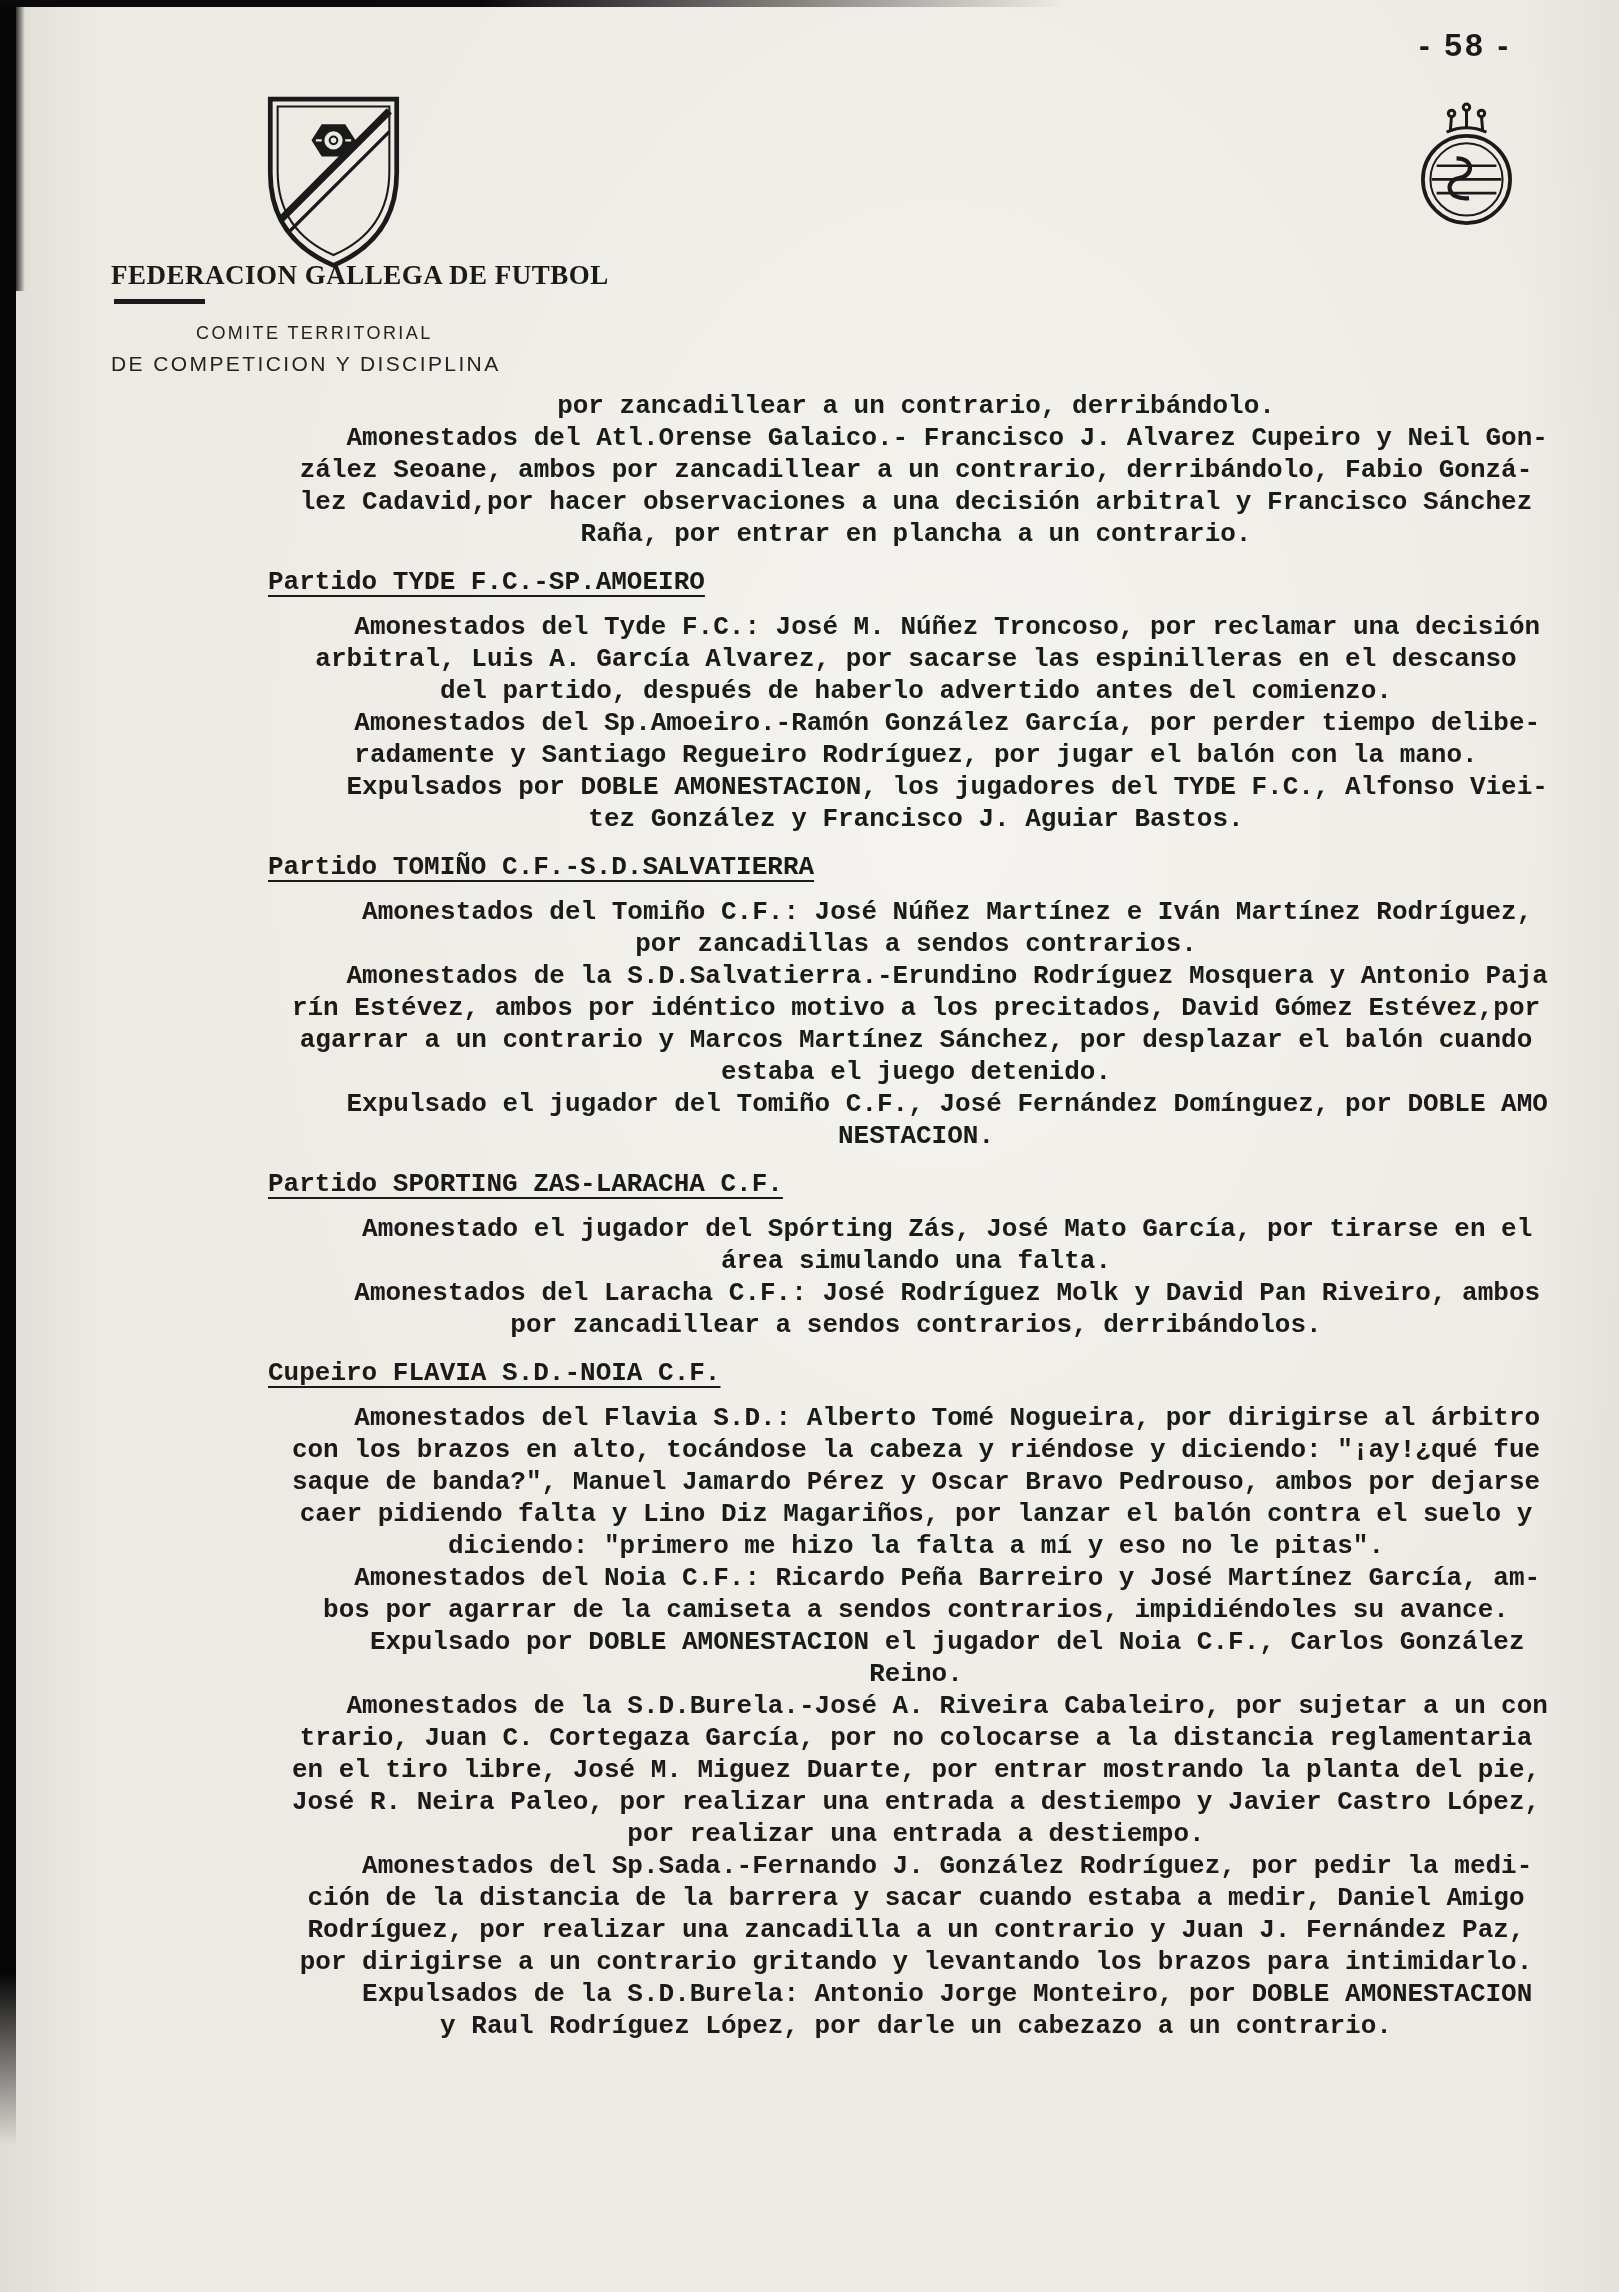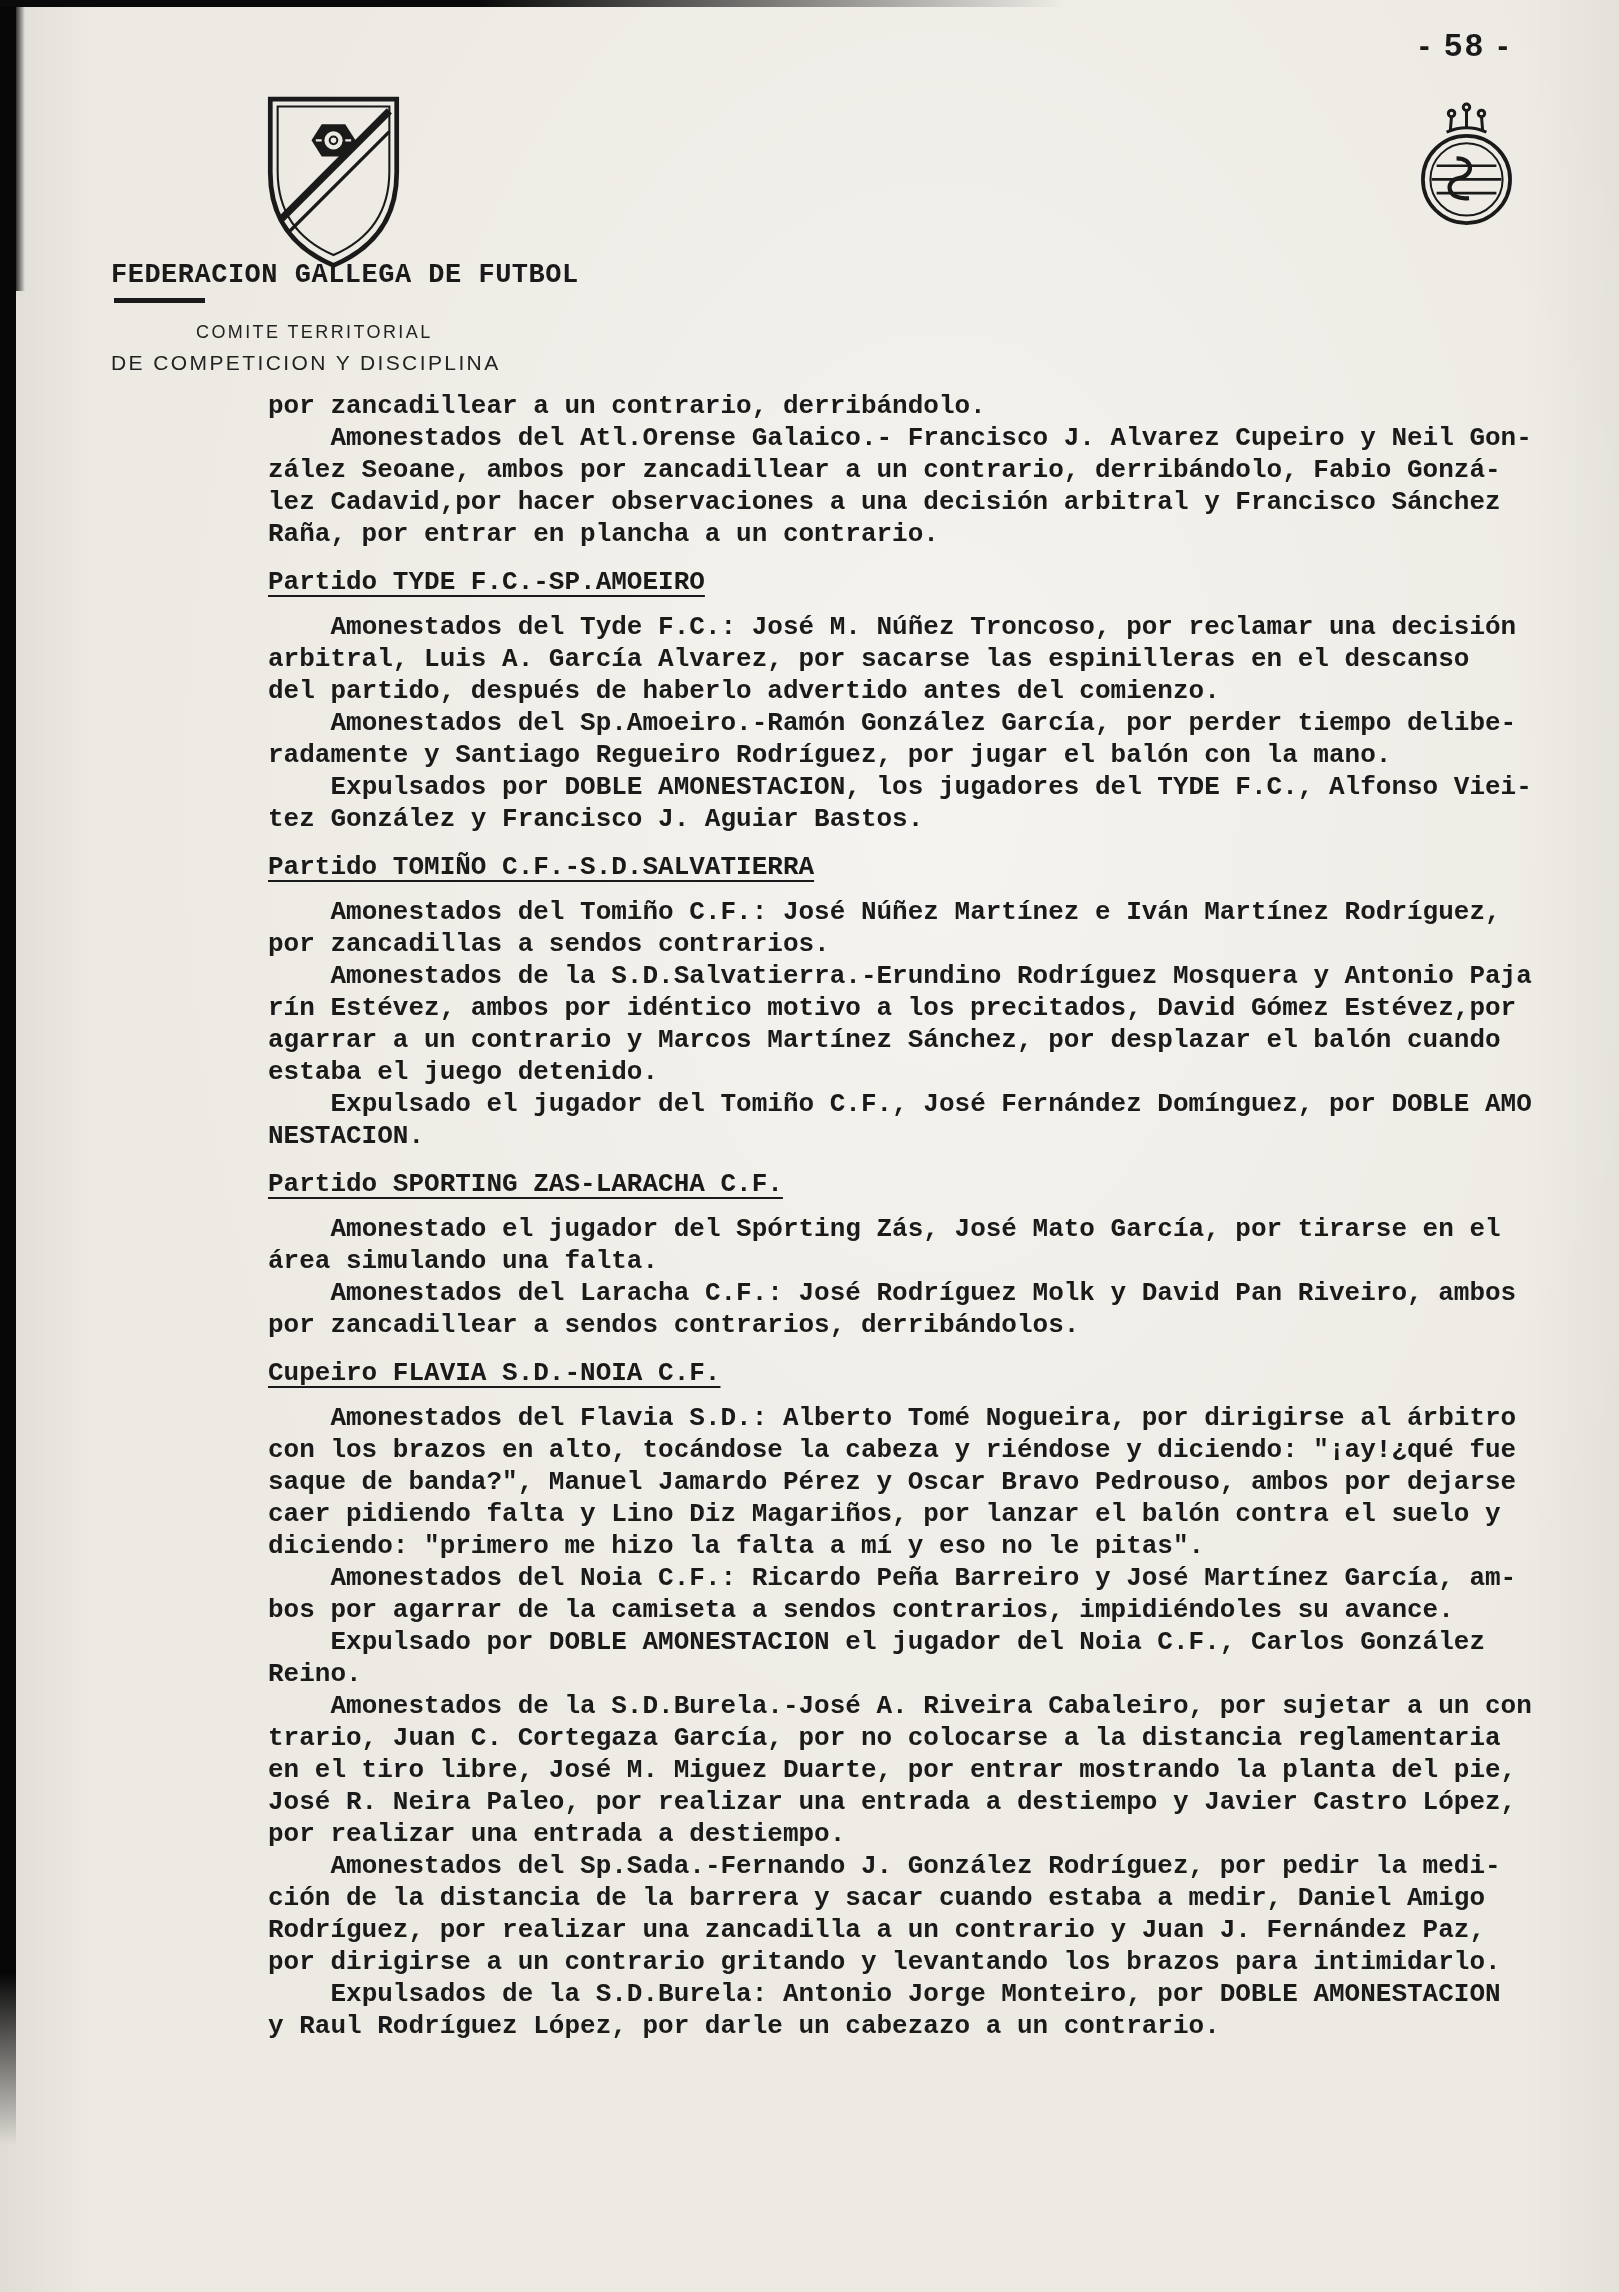--- a/index.html
+++ b/index.html
@@ -34,37 +34,37 @@
     position:absolute;left:1419px;top:27px;
     font-family:Liberation Sans, sans-serif;
     font-weight:700;font-size:32px;letter-spacing:2.9px;
     color:var(--ink);
   }
   .logo-left{position:absolute;left:260px;top:93px;}
   .logo-right{position:absolute;left:1409px;top:101px;}
   .letterhead{position:absolute;left:111px;top:260px;color:var(--ink);}
   .org-title{
     font-size:27px;font-weight:700;letter-spacing:0.5px;
-    font-family:Liberation Mono, monospace;
+    font-family:Liberation Serif, serif;
   }
   .title-rule{width:91px;height:4.9px;background:var(--ink);margin:7.8px 0 19.4px 2.9px;}
   .committee-1{
     font-size:18px;letter-spacing:2.4px;color:#222;margin-left:85px;margin-bottom:7.8px;
   }
   .committee-2{
     font-size:21px;letter-spacing:2.4px;color:#222;
   }
   .doc-body{
     position:absolute;left:268px;top:390px;width:1296px;
     color:var(--ink);
     font-family:"Liberation Mono","DejaVu Sans Mono",monospace;
     font-weight:700;
     font-size:26px;line-height:32px;
   }
-  .paragraph{white-space:pre-wrap;margin:0;}
+  .paragraph{white-space:pre-wrap;margin:0;text-align:center;}
   .heading{
     margin:15.5px 0 13.6px 0;
     white-space:pre;
     text-decoration:underline;
     text-decoration-thickness:2.4px;
     text-underline-offset:5.8px;
   }
   svg .ink{stroke:var(--ink);}
 </style>
 </head>

